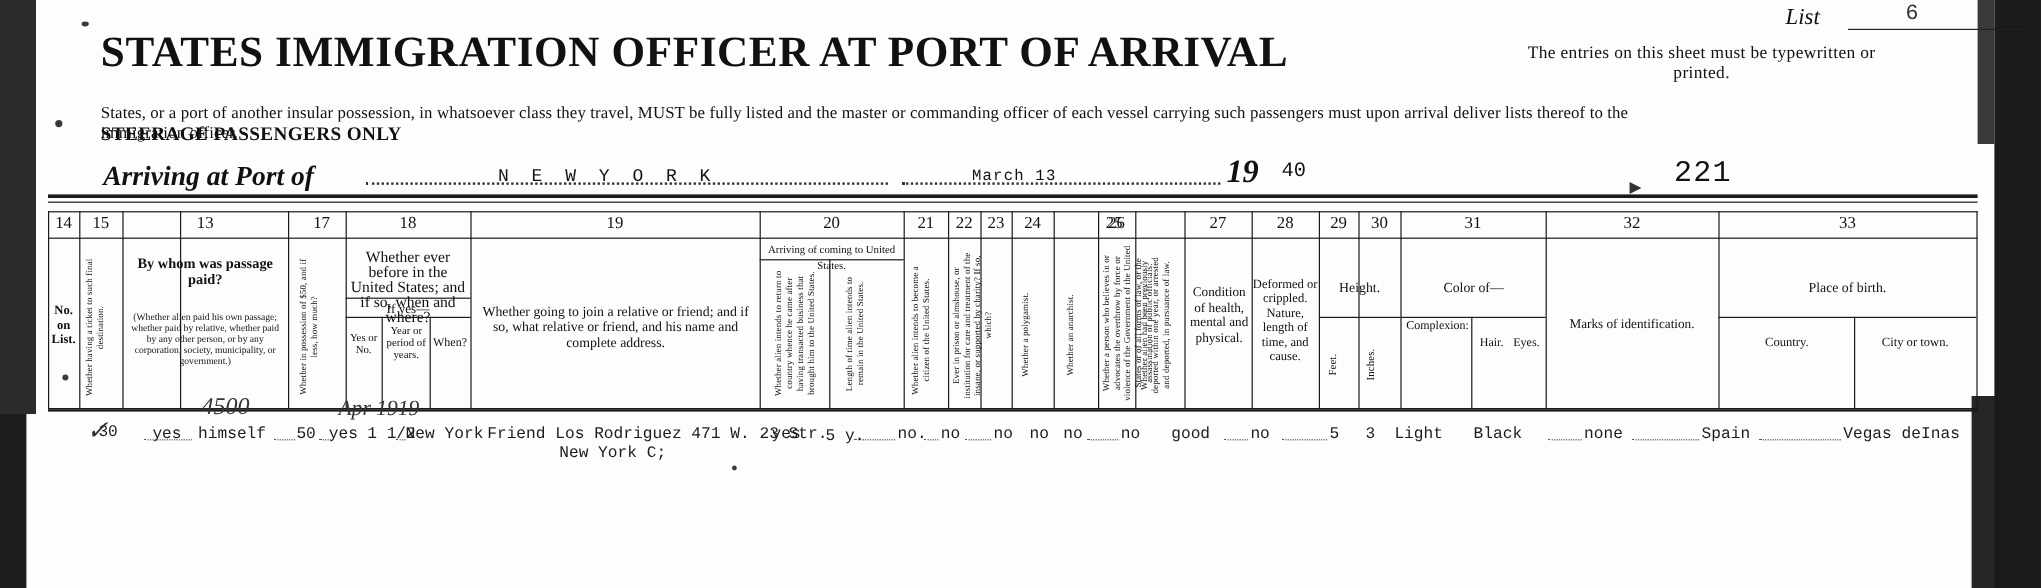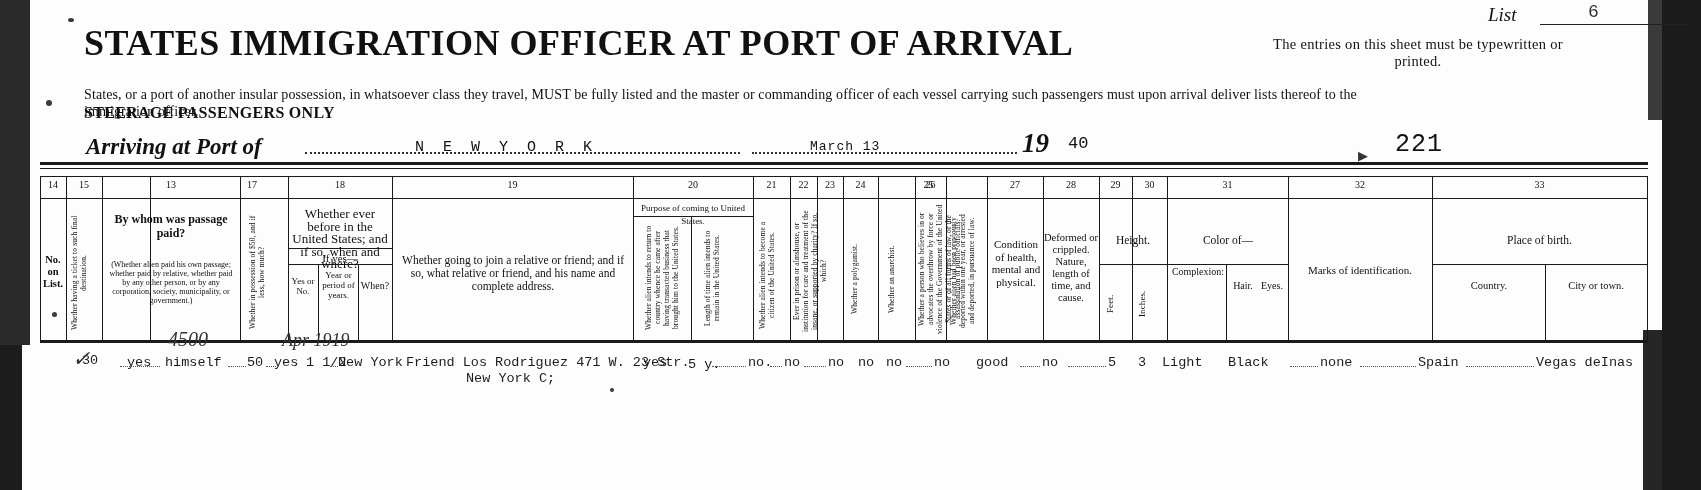--- a/index.html
+++ b/index.html
@@ -109,21 +109,21 @@
   .rule-top{position:absolute;left:40px;top:162px;width:1608px;height:3px;background:#1a1a1a;}
   .rule-top2{position:absolute;left:40px;top:168px;width:1608px;height:1px;background:#1a1a1a;}
 
   
   .table{
     position:absolute;left:40px;top:176px;width:1608px;height:165px;
   }
   .vline{position:absolute;top:0;width:1px;background:#1a1a1a;}
   .hline{position:absolute;left:0;width:1608px;height:1px;background:#1a1a1a;}
   .colnum{
-    position:absolute;top:3px;font-size:10px;text-align:center;
+    position:absolute;top:3px;font-size:14px;text-align:center;
     font-family:"Liberation Serif", serif;
   }
   .hdr{
     position:absolute;text-align:center;font-size:11.5px;line-height:12.5px;
     letter-spacing:0px;
   }
   .hdr b{font-weight:700;}
   .vert{
     position:absolute;
     writing-mode:vertical-rl;
@@ -228,21 +228,21 @@
     <div class="hline" style="top:40px;left:593px;width:120px;"></div>
     <div class="hline" style="top:72px;left:248px;width:104px;"></div>
     <div class="hline" style="top:88px;left:248px;width:104px;"></div>
     <div class="hline" style="top:88px;left:1059px;width:68px;"></div>
     <div class="hline" style="top:88px;left:1127px;width:121px;"></div>
     <div class="hline" style="top:88px;left:1392px;width:215px;"></div>
 
     <div class="colnum" style="left:0px;width:26px;">14</div>
     <div class="colnum" style="left:26px;width:36px;">15</div>
     <div class="colnum" style="left:62px;width:138px;">13</div>
-    <div class="colnum" style="left:188px;width:48px;">17</div>
+    <div class="colnum" style="left:204px;width:48px;">17</div>
     <div class="colnum" style="left:248px;width:104px;">18</div>
     <div class="colnum" style="left:352px;width:241px;">19</div>
     <div class="colnum" style="left:593px;width:120px;">20</div>
     <div class="colnum" style="left:713px;width:37px;">21</div>
     <div class="colnum" style="left:750px;width:27px;">22</div>
     <div class="colnum" style="left:777px;width:26px;">23</div>
     <div class="colnum" style="left:803px;width:35px;">24</div>
     <div class="colnum" style="left:838px;width:37px;padding-left:32px;">25</div>
     <div class="colnum" style="left:875px;width:31px;">26</div>
     <div class="colnum" style="left:947px;width:56px;">27</div>
@@ -263,21 +263,21 @@
     <div class="vert" style="left:208px;top:34px;height:124px;width:32px;">Whether in possession of $50, and if less, how much?</div>
 
     <div class="hdr" style="left:249px;top:32px;width:102px;font-size:13px;line-height:12.5px;">Whether ever before in the United States; and if so, when and where?</div>
     <div class="hdr" style="left:249px;top:76px;width:102px;font-size:11px;">If yes—</div>
     <div class="hdr" style="left:249px;top:100px;width:28px;font-size:9px;line-height:10px;">Yes or No.</div>
     <div class="hdr" style="left:280px;top:94px;width:37px;font-size:9px;line-height:10px;">Year or period of years.</div>
     <div class="hdr" style="left:319px;top:104px;width:32px;font-size:10px;">When?</div>
 
     <div class="hdr" style="left:356px;top:78px;width:234px;font-size:11.5px;line-height:13px;">Whether going to join a relative or friend; and if so, what relative or friend, and his name and complete address.</div>
 
-    <div class="hdr" style="left:594px;top:26px;width:118px;font-size:9px;">Purpose of coming to United States.</div>
+    <div class="hdr" style="left:594px;top:26px;width:118px;font-size:9px;">Arriving of coming to United States.</div>
     <div class="vert" style="left:604px;top:46px;height:112px;width:36px;">Whether alien intends to return to country whence he came after having transacted business that brought him to the United States.</div>
     <div class="vert" style="left:663px;top:50px;height:104px;width:36px;">Length of time alien intends to remain in the United States.</div>
 
     <div class="vert" style="left:718px;top:40px;height:118px;width:28px;">Whether alien intends to become a citizen of the United States.</div>
     <div class="vert" style="left:752px;top:32px;height:126px;width:48px;">Ever in prison or almshouse, or institution for care and treatment of the insane, or supported by charity? If so, which?</div>
     <div class="vert" style="left:810px;top:50px;height:106px;width:24px;">Whether a polygamist.</div>
     <div class="vert" style="left:847px;top:50px;height:106px;width:24px;">Whether an anarchist.</div>
     <div class="vert" style="left:877px;top:28px;height:130px;width:28px;">Whether a person who believes in or advocates the overthrow by force or violence of the Government of the United States or of all forms of law, or the assassination of public officials.</div>
     <div class="vert" style="left:909px;top:32px;height:126px;width:36px;">Whether alien had been previously deported within one year, or arrested and deported, in pursuance of law.</div>
 

